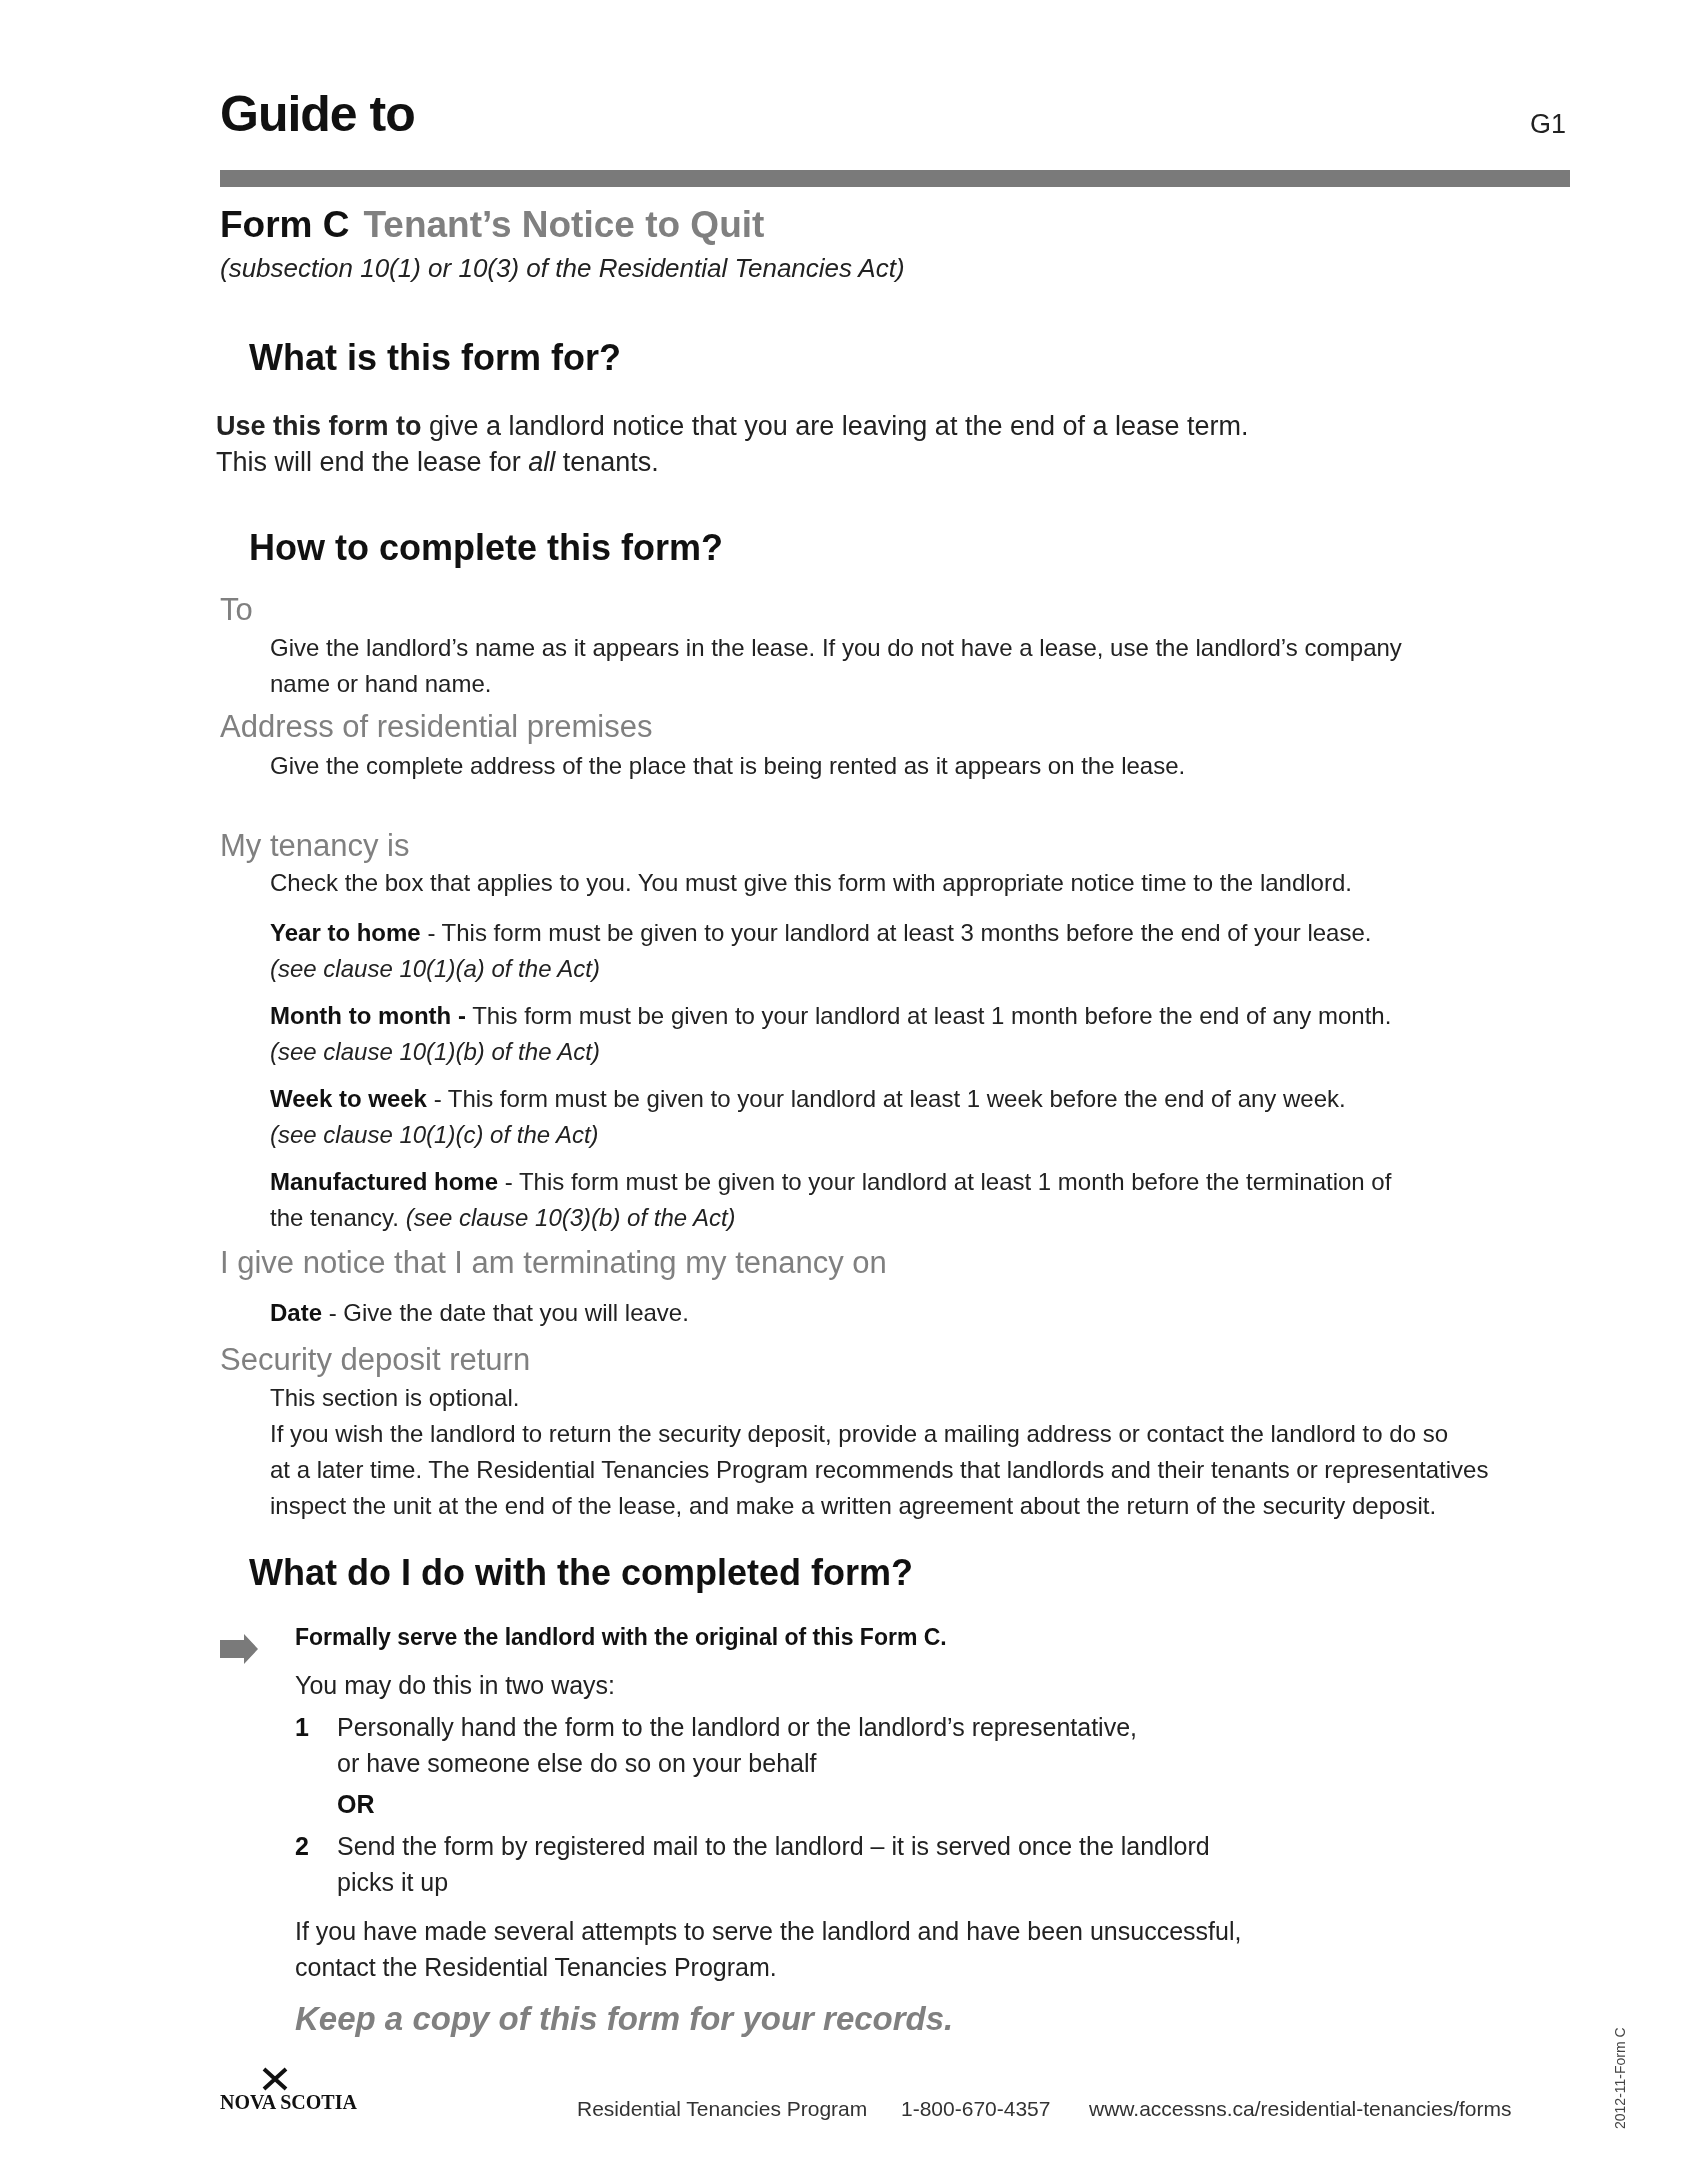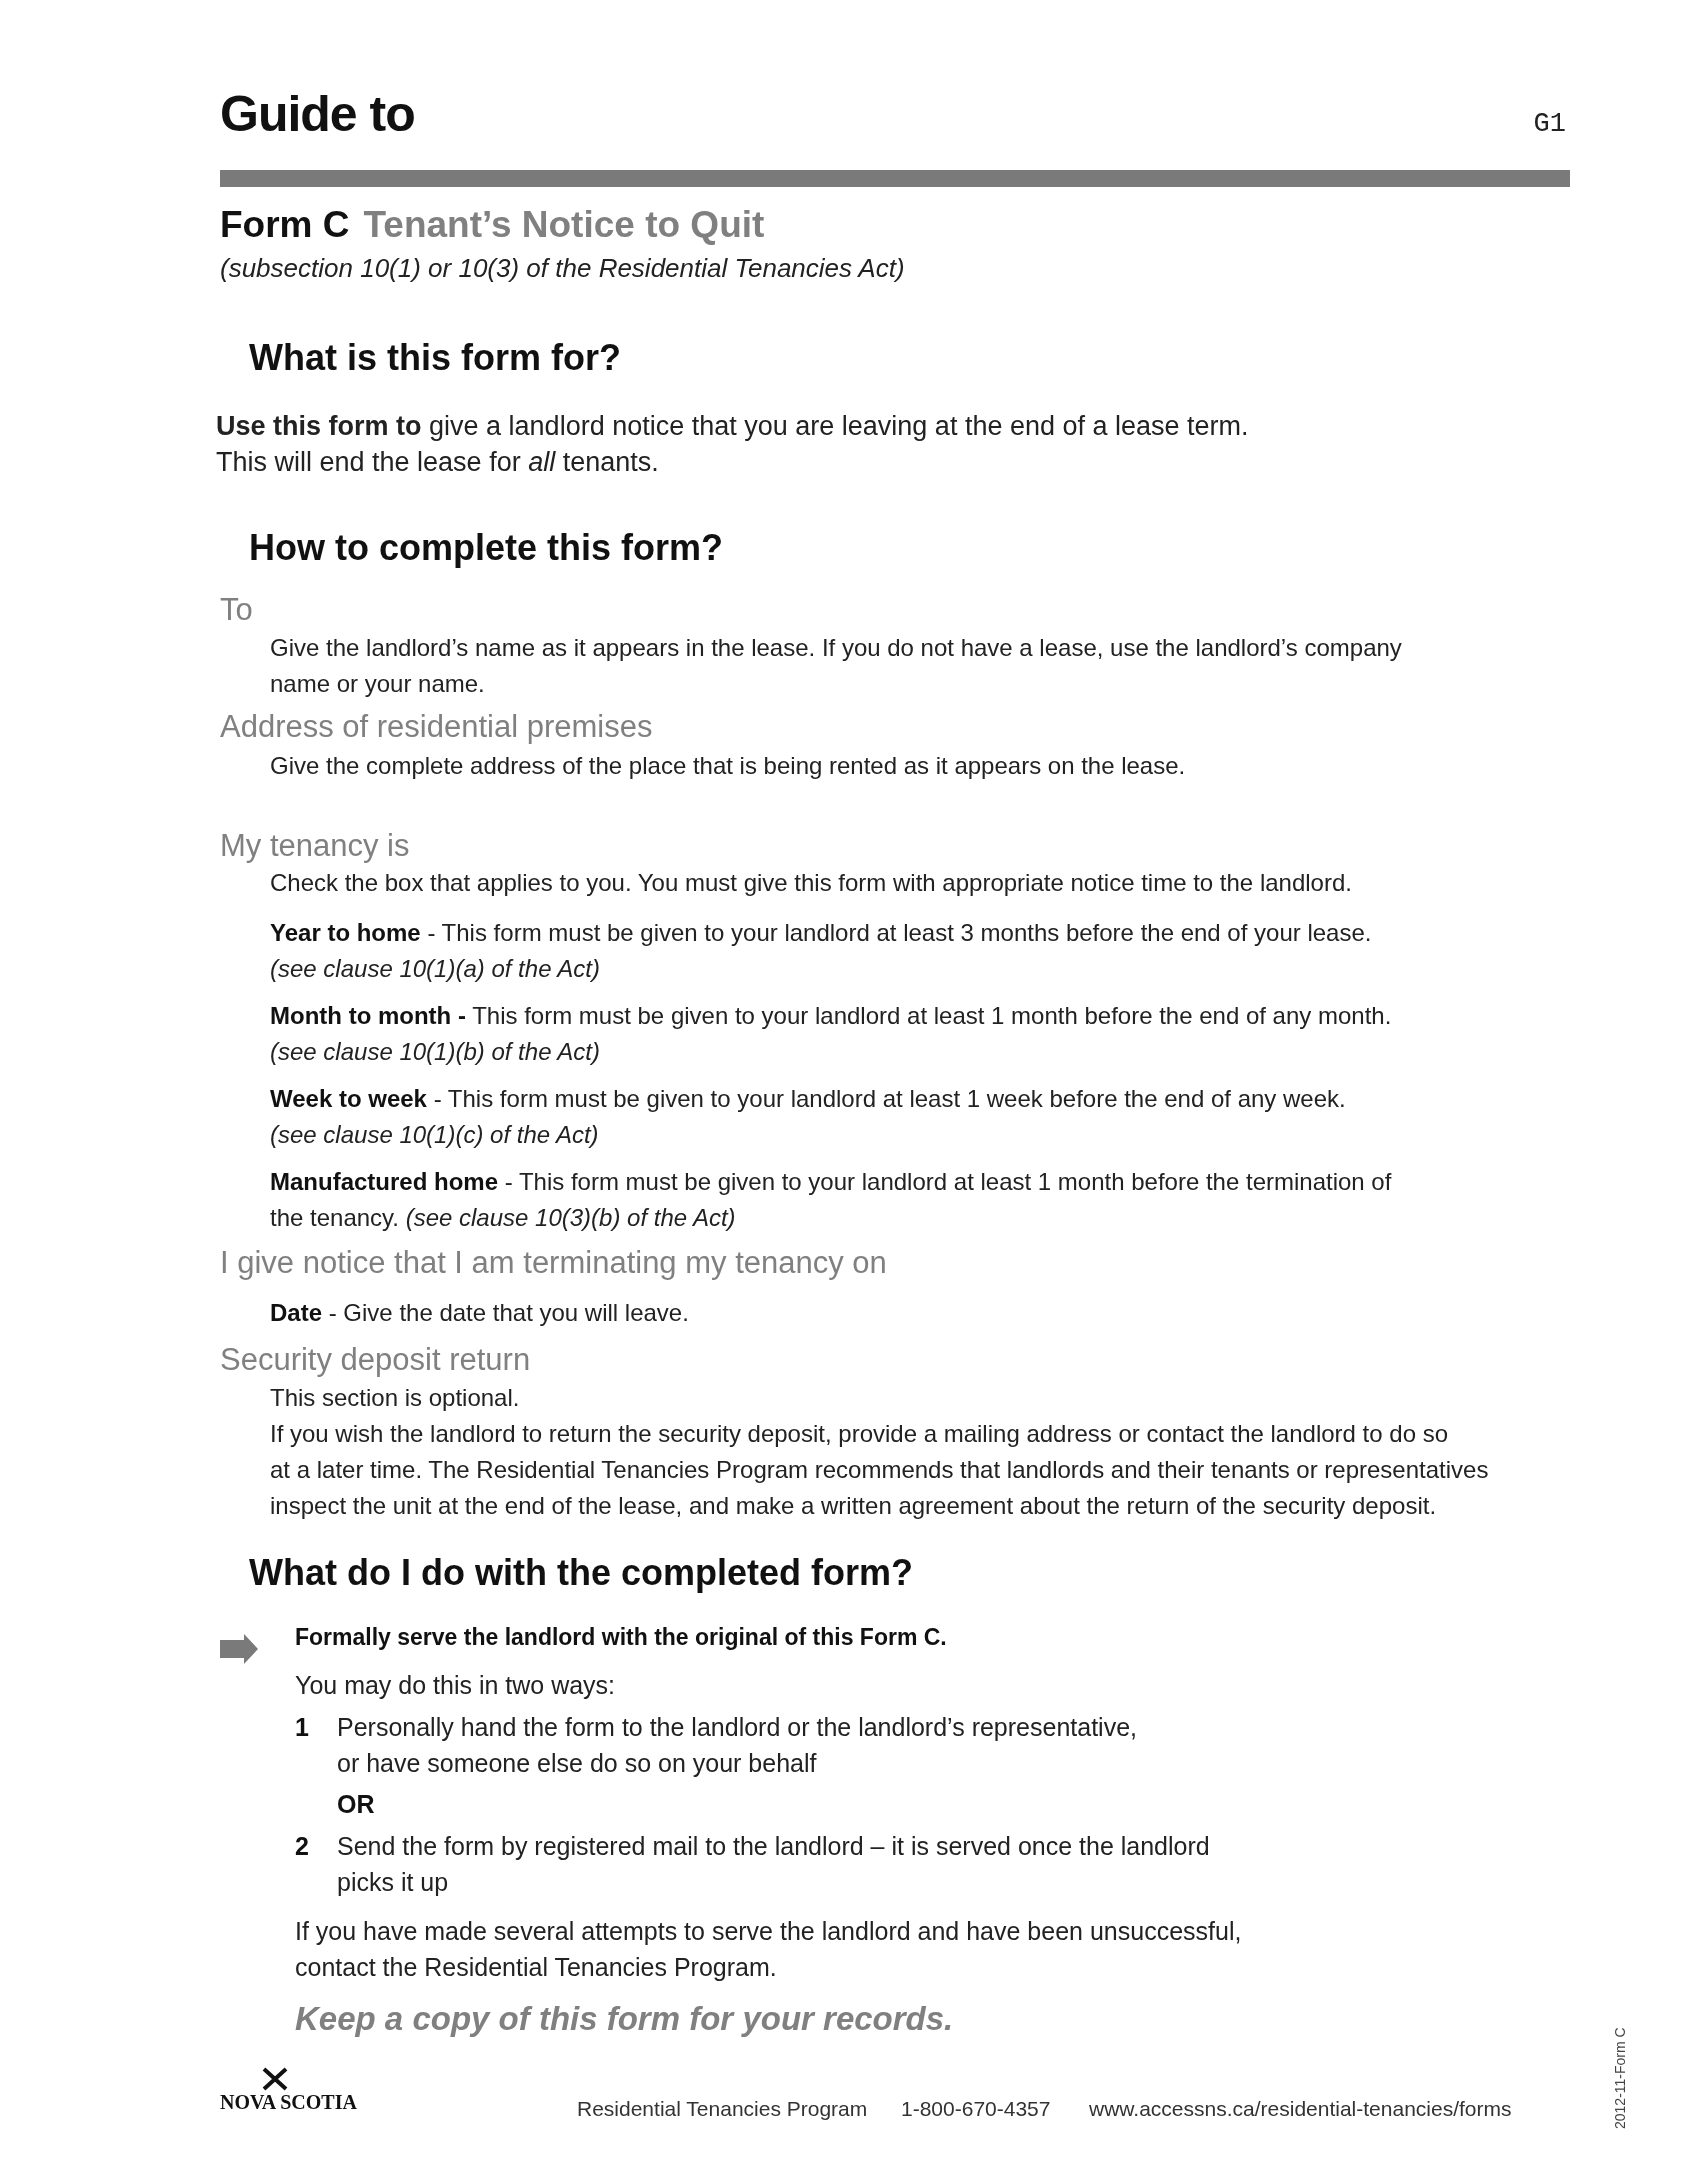--- a/index.html
+++ b/index.html
@@ -1,19 +1,19 @@
 <!DOCTYPE html>
 <html><head>
 <meta charset="utf-8">
 <style>
   html, body { margin:0; padding:0; background:#fff; }
   body { width:1683px; height:2178px; position:relative; overflow:hidden; font-family:"Liberation Sans", sans-serif; color:#111; }
   .abs { position:absolute; }
   .title { left:220px; top:85px; font-size:50px; font-weight:bold; letter-spacing:-1px;text-align:right; }
-  .pagenum { right:117px; top:109px; font-size:27px; color:#222;font-family:Liberation Mono, monospace; }
+  .pagenum { right:117px; top:109px; font-size:27px; color:#222; }
   .rule { left:220px; top:170px; width:1350px; height:17px; background:#7a7a7a; }
   .formtitle { left:220px; top:204px; font-size:37px; font-weight:bold; }
   .formtitle .sub { color:#808080; margin-left:14px;margin-top:48px; }
   .subsection { left:220px; top:253px; font-size:26px; font-style:italic; color:#222; }
   .h2 { left:220px; font-size:36px; font-weight:bold;margin-left:29px; }
   .p { font-size:27px; line-height:36px; color:#222; }
   .label { left:220px; font-size:31px; font-weight:normal; color:#808080; }
   .body { left:270px; width:1287px; font-size:24px; line-height:36px; color:#222; }
   .body b { color:#111; }
   .arrow { left:220px; top:1634px; width:38px; height:30px; }
@@ -34,21 +34,21 @@
 
 <div class="abs formtitle"><span>Form C</span><span class="sub">Tenant’s Notice to Quit</span></div>
 <div class="abs subsection">(subsection 10(1) or 10(3) of the Residential Tenancies Act)</div>
 
 <div class="abs h2" style="top:337px">What is this form for?</div>
 <div class="abs p" style="left:216px;top:408px"><b>Use this form to</b><span> give a landlord notice that you are leaving at the end of a lease term.</span><br><span>This will end the lease for </span><i>all</i><span> tenants.</span></div>
 
 <div class="abs h2" style="top:527px">How to complete this form?</div>
 
 <div class="abs label" style="top:592px">To</div>
-<div class="abs body" style="top:630px"><span>Give the landlord’s name as it appears in the lease. If you do not have a lease, use the landlord’s company</span><br><span>name or your name.</span></div>
+<div class="abs body" style="top:630px"><span>Give the landlord’s name as it appears in the lease. If you do not have a lease, use the landlord’s company</span><br><span>name or hand name.</span></div>
 
 <div class="abs label" style="top:709px">Address of residential premises</div>
 <div class="abs body" style="top:748px"><span>Give the complete address of the place that is being rented as it appears on the lease.</span><br></div>
 
 <div class="abs label" style="top:828px">My tenancy is</div>
 <div class="abs body" style="top:865px">Check the box that applies to you. You must give this form with appropriate notice time to the landlord.</div>
 
 <div class="abs body" style="top:915px"><b>Year to home</b><span> - This form must be given to your landlord at least 3 months before the end of your lease.</span><br><i>(see clause 10(1)(a) of the Act)</i></div>
 <div class="abs body" style="top:998px"><b>Month to month -</b><span> This form must be given to  your landlord at least 1 month before the end of any month.</span><br><i>(see clause 10(1)(b) of the Act)</i></div>
 <div class="abs body" style="top:1081px"><b>Week to week</b><span> - This form must be given to your landlord at least 1 week before the end of any week.</span><br><i>(see clause 10(1)(c) of the Act)</i></div>

